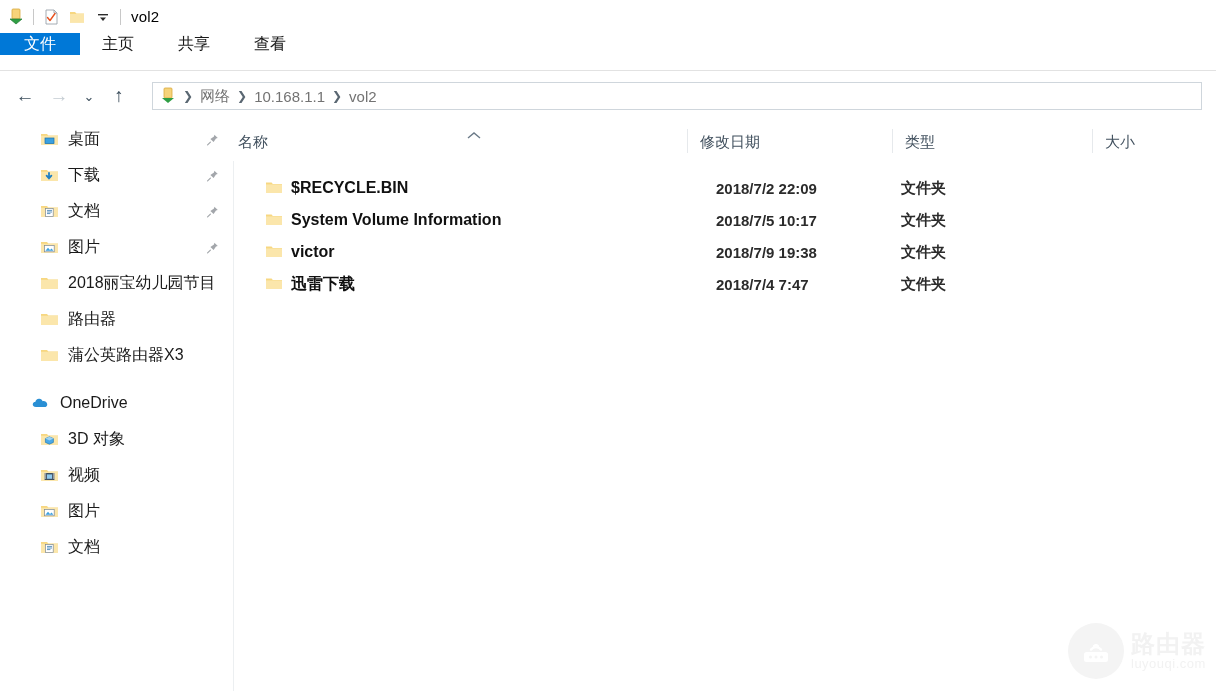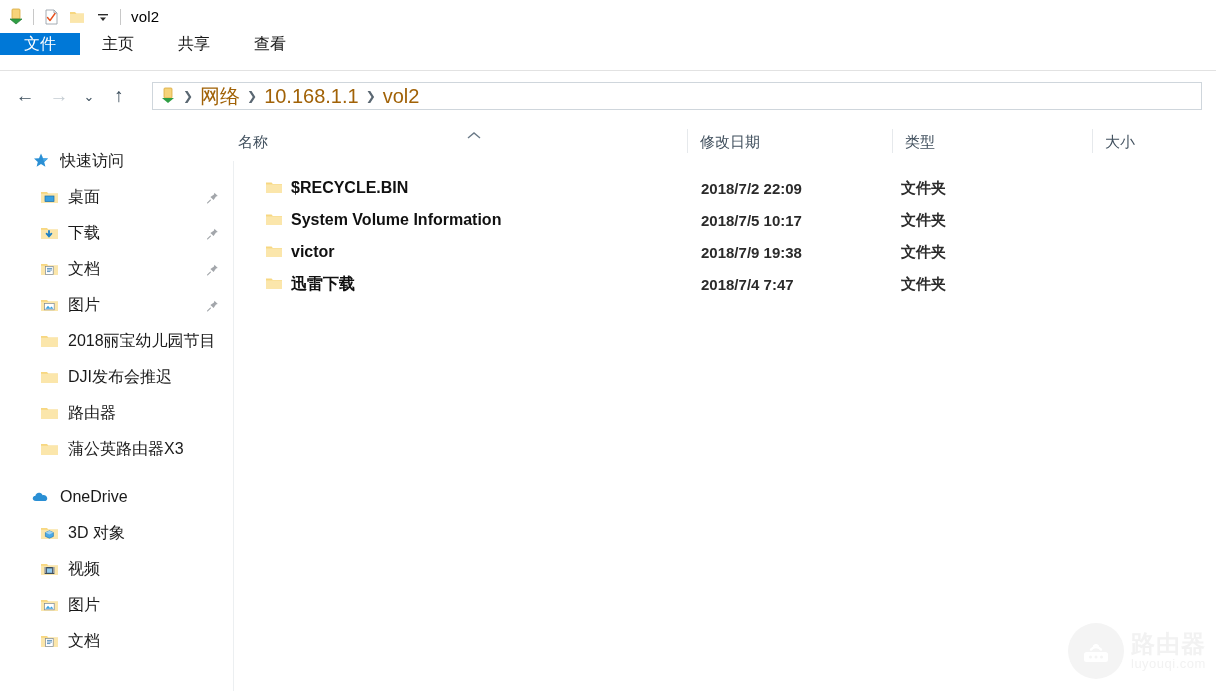--- a/index.html
+++ b/index.html
@@ -110,22 +110,22 @@
     left: 152px; top: 82px;
     width: 1050px; height: 28px;
     border: 1px solid #cfd6dc;
     background: #ffffff;
     box-sizing: border-box;
     display: flex;
     align-items: center;
     padding-left: 4px;
   }
   .crumb {
-    font-size: 20px;
-    color: #a16207;
+    font-size: 15px;
+    color: #737373;
     padding: 0 5px;
     white-space: nowrap;
   }
   .crumb-sep {
     color: #5a6772;
     font-size: 12px;
     padding: 0 2px;
     user-select: none;
   }
 
@@ -222,21 +222,21 @@
   }
   .file-name {
     position: absolute;
     left: 57px;
     font-size: 16px;
     color: #111111;
     white-space: nowrap;
   }
   .file-date {
     position: absolute;
-    left: 467px;
+    left: 482px;
     font-size: 15px;
     color: #2b2b2b;
     white-space: nowrap;
   }
   .file-type {
     position: absolute;
     left: 667px;
     font-size: 15px;
     color: #2b2b2b;
     white-space: nowrap;
@@ -346,29 +346,20 @@
   <span class="crumb-sep">❯</span>
   <span class="crumb">网络</span>
   <span class="crumb-sep">❯</span>
   <span class="crumb">10.168.1.1</span>
   <span class="crumb-sep">❯</span>
   <span class="crumb">vol2</span>
 </div>
 
 <div class="sidebar">
 
-  <div class="nav-item nav-root" style="margin-top:22px;">
-    <span class="ico">
-      <svg width="18" height="18" viewBox="0 0 18 18">
-        <path d="M9 1.6 L11 6.2 L16 6.6 L12.2 9.9 L13.4 14.8 L9 12.1 L4.6 14.8 L5.8 9.9 L2 6.6 L7 6.2 Z" fill="#2a8fd4"></path>
-        <path d="M9 1.6 L11 6.2 L16 6.6 L12.2 9.9 Z" fill="#4aa9e8"></path>
-      </svg>
-    </span>
-    <span class="nav-label">快速访问</span>
-  </div>
 
   <div class="nav-item nav-child">
     <span class="ico">
       <svg width="19" height="19" viewBox="0 0 19 19">
         <path d="M1 4 h6 l1.3 1.5 H18 v9.5 H1 z" fill="#f7d781"></path>
         <path d="M1 5.8 h17 v9.2 H1 z" fill="#fbe6ab"></path>
         <rect x="5" y="8" width="9" height="5.6" fill="#3aa0e0" stroke="#1b6ea8" stroke-width="0.7"></rect>
       </svg>
     </span>
     <span class="nav-label">桌面</span>
@@ -436,29 +427,20 @@
   <div class="nav-item nav-child">
     <span class="ico">
       <svg width="19" height="19" viewBox="0 0 19 19">
         <path d="M1 4 h6 l1.3 1.5 H18 v9.5 H1 z" fill="#f7d781"></path>
         <path d="M1 5.8 h17 v9.2 H1 z" fill="#fbe6ab"></path>
       </svg>
     </span>
     <span class="nav-label">2018丽宝幼儿园节目</span>
   </div>
 
-  <div class="nav-item nav-child">
-    <span class="ico">
-      <svg width="19" height="19" viewBox="0 0 19 19">
-        <path d="M1 4 h6 l1.3 1.5 H18 v9.5 H1 z" fill="#f7d781"></path>
-        <path d="M1 5.8 h17 v9.2 H1 z" fill="#fbe6ab"></path>
-      </svg>
-    </span>
-    <span class="nav-label">DJI发布会推迟</span>
-  </div>
 
   <div class="nav-item nav-child">
     <span class="ico">
       <svg width="19" height="19" viewBox="0 0 19 19">
         <path d="M1 4 h6 l1.3 1.5 H18 v9.5 H1 z" fill="#f7d781"></path>
         <path d="M1 5.8 h17 v9.2 H1 z" fill="#fbe6ab"></path>
       </svg>
     </span>
     <span class="nav-label">路由器</span>
   </div>

